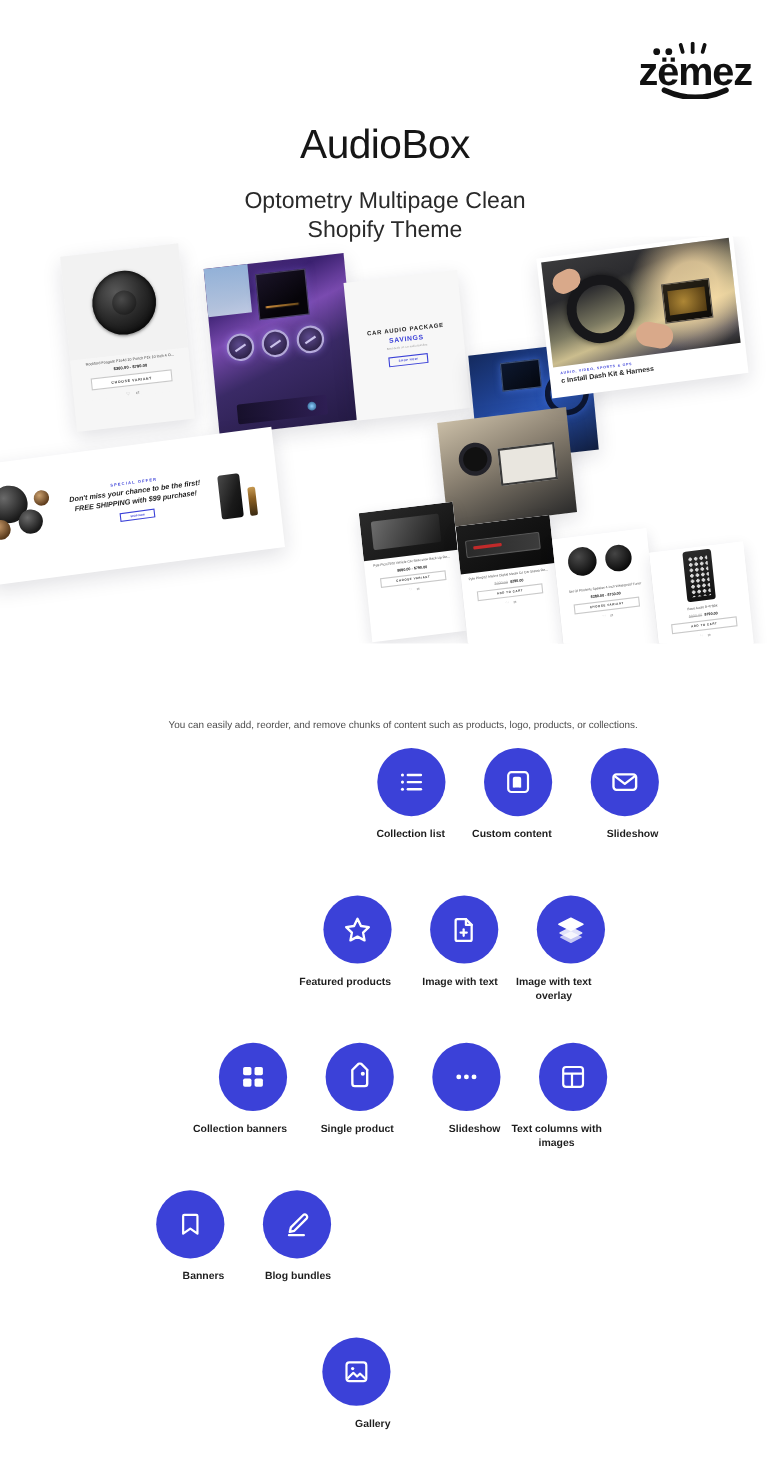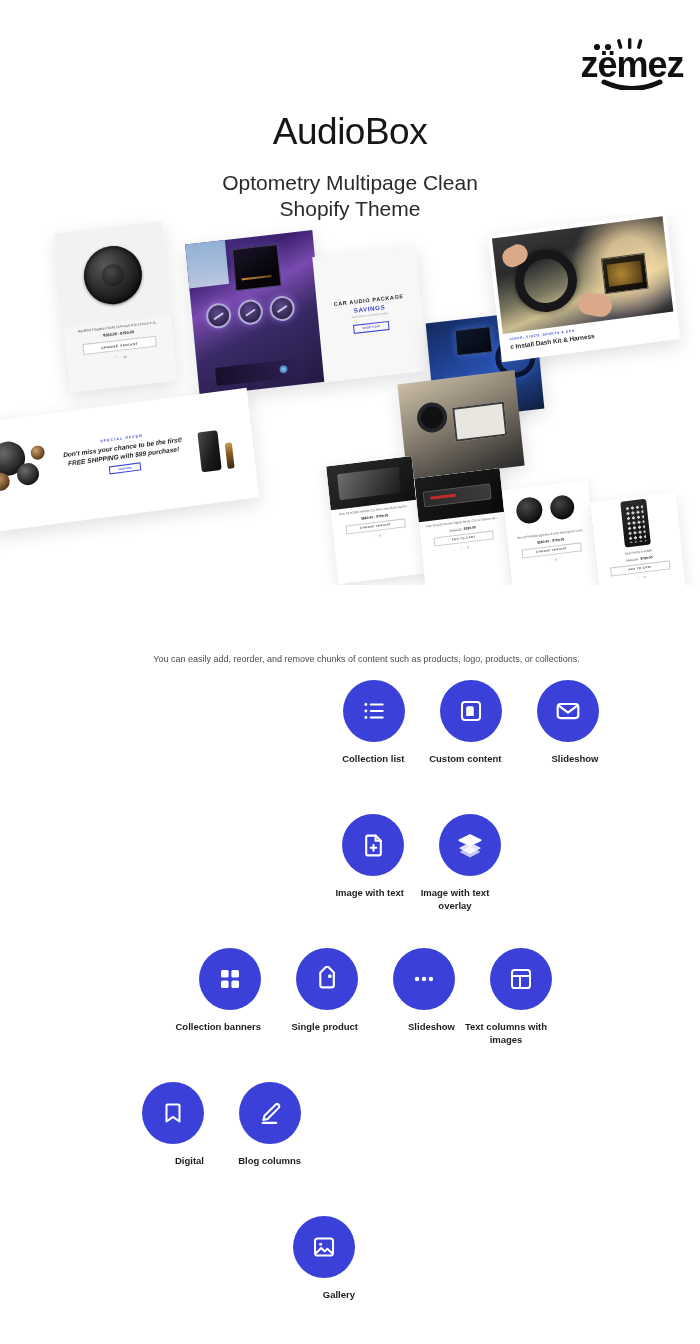--- a/index.html
+++ b/index.html
@@ -514,20 +514,28 @@
             <path d="M3.5 7l8.5 6.5L20.5 7"></path>
           </svg>
         </div>
         <div class="slabel">Slideshow</div>
       </div>
     </div>
 
     <div class="srow" style="padding-left:108px; height:134px;">
       <div class="sitem">
         <div class="circle">
+          <svg width="26" height="26" viewBox="0 0 24 24" fill="none" stroke="#fff" stroke-width="2" stroke-linejoin="round">
+            <polygon points="12,3 14.9,9.1 21.5,10 16.7,14.6 17.9,21.1 12,18 6.1,21.1 7.3,14.6 2.5,10 9.1,9.1"></polygon>
+          </svg>
+        </div>
+        <div class="slabel">Featured products</div>
+      </div>
+      <div class="sitem">
+        <div class="circle">
           <svg width="25" height="25" viewBox="0 0 24 24" fill="none" stroke="#fff" stroke-width="2" stroke-linejoin="round" stroke-linecap="round">
             <path d="M14 2.5H6.5A1.5 1.5 0 0 0 5 4v16a1.5 1.5 0 0 0 1.5 1.5h11A1.5 1.5 0 0 0 19 20V7.5z"></path>
             <path d="M14 2.5V7.5H19"></path>
             <line x1="12" y1="11.5" x2="12" y2="17"></line>
               <line x1="9.3" y1="14.2" x2="14.7" y2="14.2"></line>
           </svg>
         </div>
         <div class="slabel">Image with text</div>
       </div>
       <div class="sitem">
@@ -585,30 +593,30 @@
       </div>
     </div>
 
     <div class="srow" style="padding-right:292px; height:134px;">
       <div class="sitem">
         <div class="circle">
           <svg width="24" height="24" viewBox="0 0 24 24" fill="none" stroke="#fff" stroke-width="2" stroke-linejoin="round">
             <path d="M6.5 3.5h11a1 1 0 0 1 1 1v16l-6.5-4.6L5.5 20.5v-16a1 1 0 0 1 1-1z"></path>
           </svg>
         </div>
-        <div class="slabel">Digital</div>
+        <div class="slabel">Banners</div>
       </div>
       <div class="sitem">
         <div class="circle">
           <svg width="25" height="25" viewBox="0 0 24 24" fill="none" stroke="#fff" stroke-width="2" stroke-linejoin="round" stroke-linecap="round">
             <path d="M16.8 3.6a2.1 2.1 0 0 1 3 3L9.2 17.2l-4 1 1-4z"></path>
             <line x1="4.5" y1="21" x2="17.5" y2="21"></line>
           </svg>
         </div>
-        <div class="slabel">Blog columns</div>
+        <div class="slabel">Blog bundles</div>
       </div>
     </div>
 
     <div class="srow" style="padding-right:87px; height:120px;">
       <div class="sitem">
         <div class="circle">
           <svg width="24" height="24" viewBox="0 0 24 24" fill="none" stroke="#fff" stroke-width="2" stroke-linejoin="round">
             <rect x="3" y="3.5" width="18" height="17" rx="2.6"></rect>
             <circle cx="8.6" cy="9.2" r="1.5" fill="#fff" stroke="none"></circle>
             <path d="M4 18.2l5.2-5.2 3.4 3.4 2.8-2.6 4.6 4.4"></path>

